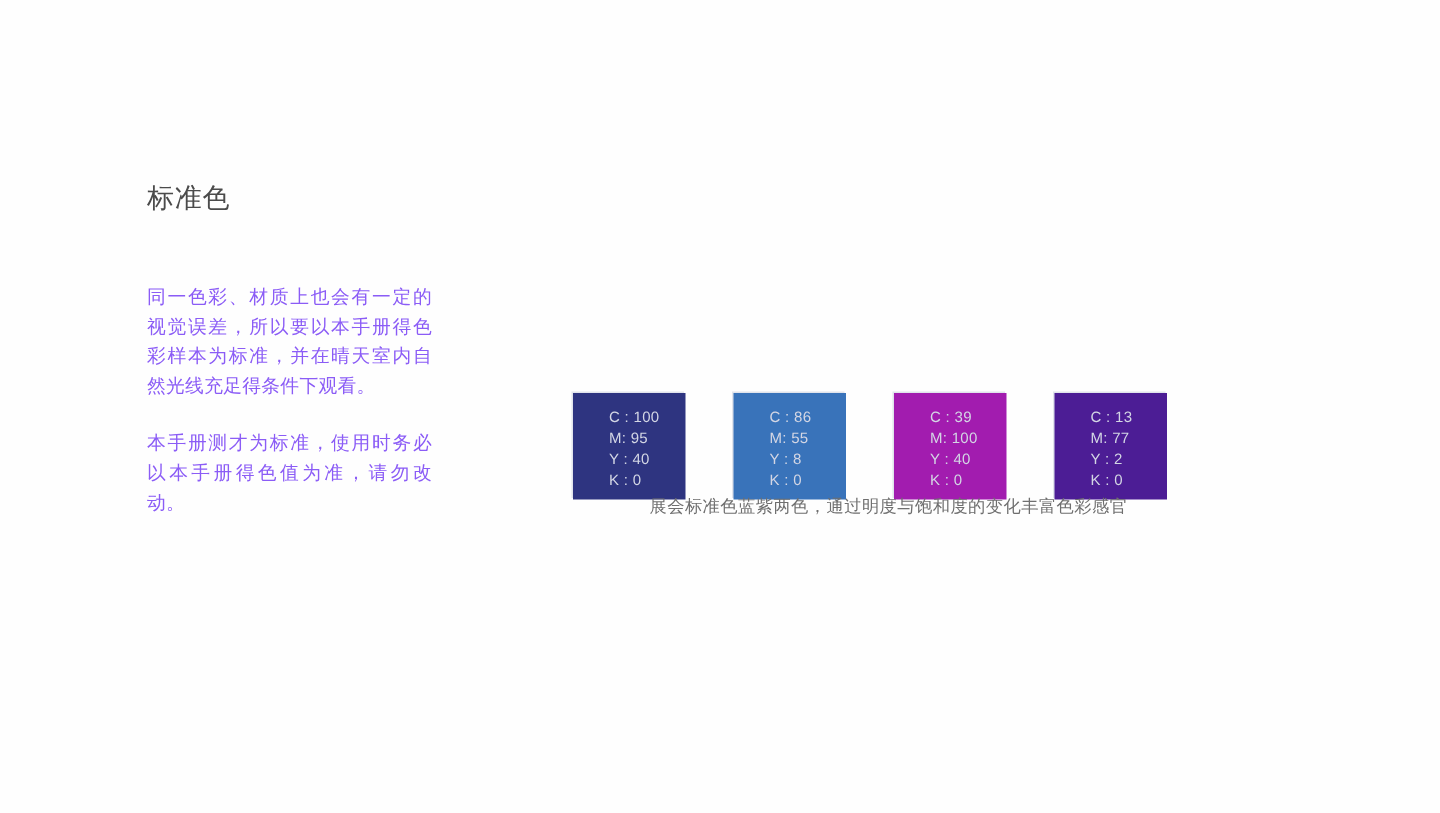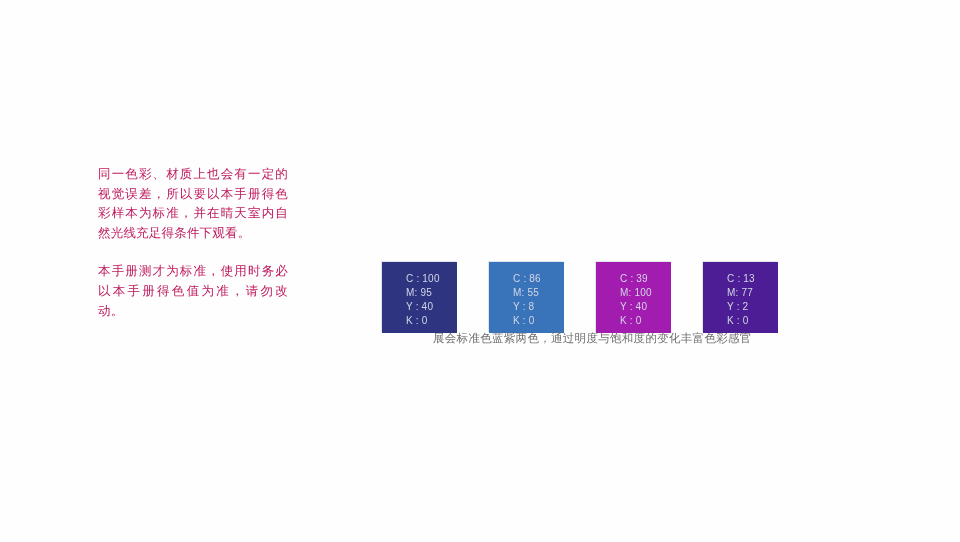--- a/index.html
+++ b/index.html
@@ -39,21 +39,21 @@
     margin: 0;
   }
 
   .body-block {
     margin-top: 45px;
   }
 
   .body-para {
     font-size: 12.5px;
     line-height: 19.6px;
-    color: #be185d;
+    color: #8b5cf6;
     letter-spacing: 0.2px;
     margin: 0;
     text-align: justify;
     text-justify: inter-ideograph;
   }
 
   .body-para + .body-para {
     margin-top: 19px;
   }
 
@@ -104,20 +104,21 @@
     letter-spacing: 0.3px;
     white-space: nowrap;
   }
 </style>
 </head>
 <body>
 
 <div class="slide">
 
   <div class="text-col">
+    <h1 class="section-title">标准色</h1>
 
     <div class="body-block">
       <p class="body-para">同一色彩、材质上也会有一定的视觉误差，所以要以本手册得色彩样本为标准，并在晴天室内自然光线充足得条件下观看。</p>
       <p class="body-para">本手册测才为标准，使用时务必以本手册得色值为准，请勿改动。</p>
     </div>
   </div>
 
   <div class="swatch-area">
     <div class="swatch-row">
 

